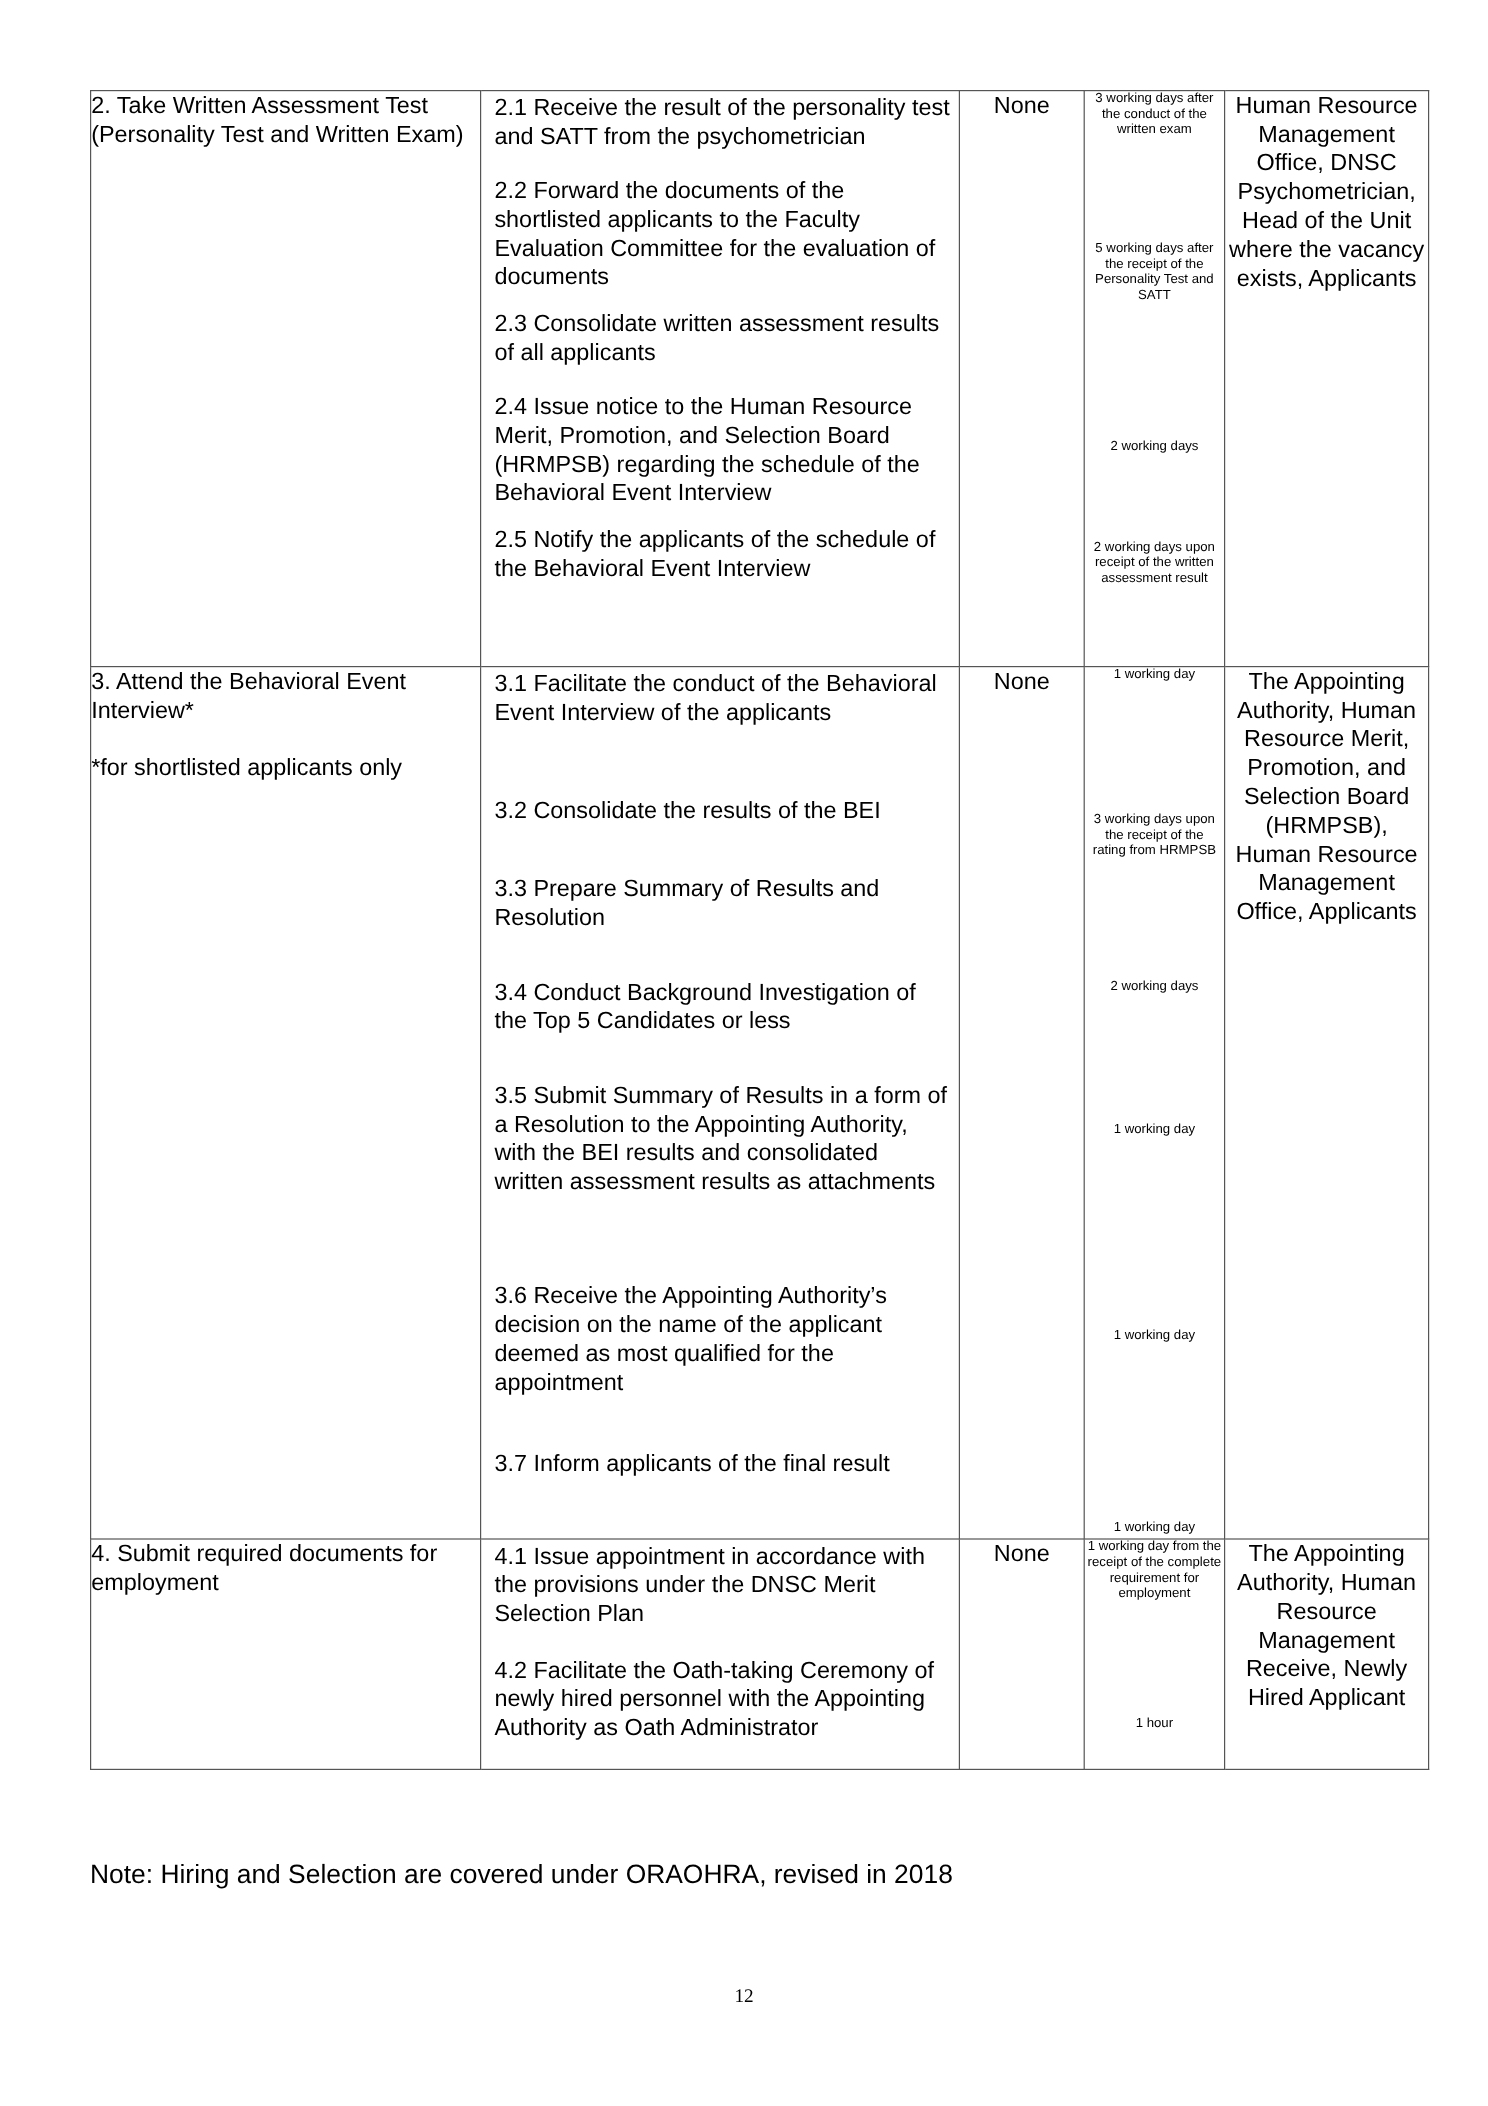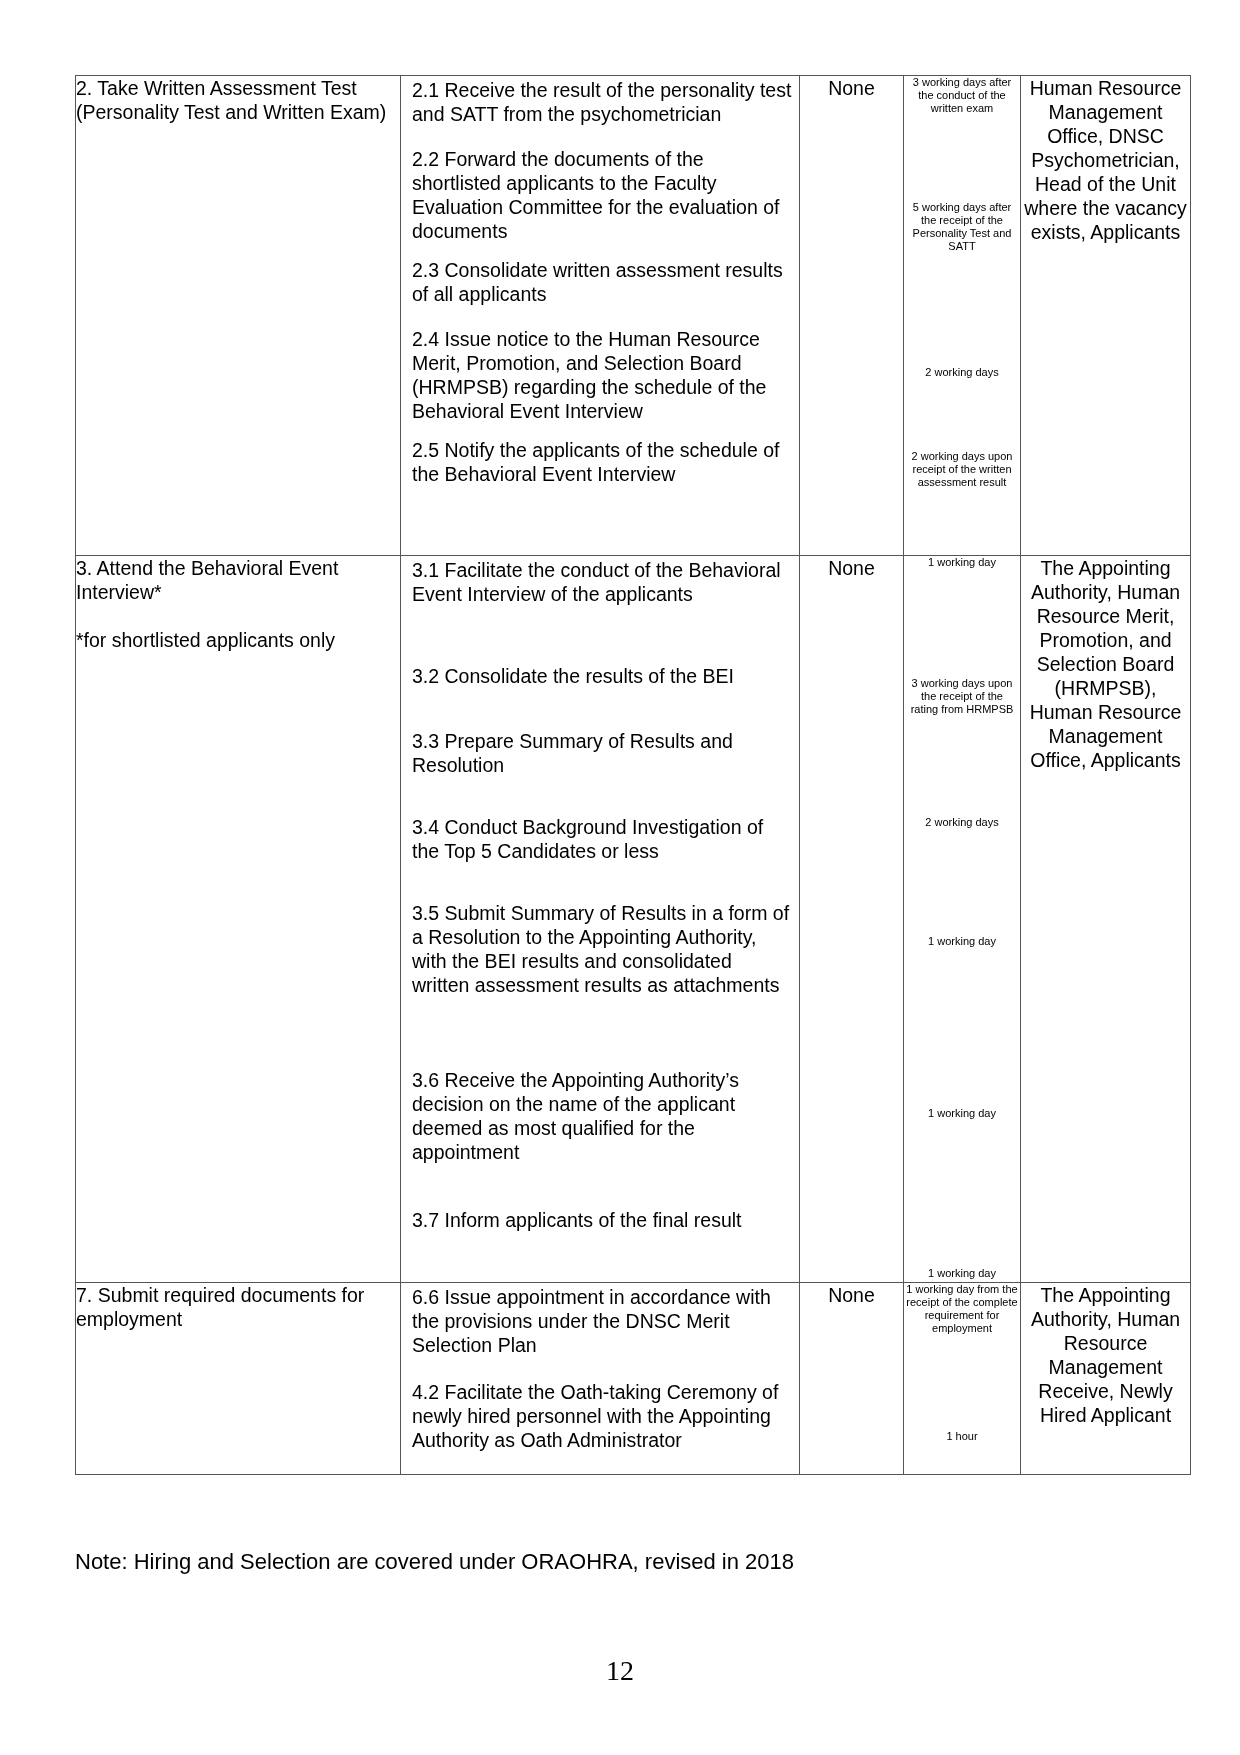--- a/index.html
+++ b/index.html
@@ -13,21 +13,21 @@
   .client .gap { height: 24px; }
   .steps { position: relative; }
   .step { position: absolute; left: 11px; right: 6px; margin: 0; }
   .fees { text-align: center; padding-top: 2px; }
   .time { position: relative; }
   .tm { position: absolute; left: 2px; right: 2px; text-align: center; font-size: 11px; line-height: 13px; margin: 0; }
   .resp { text-align: center; padding: 2px 4px 0 4px; }
   .total-label { text-align: right; padding: 2px 12px 0 0; }
   .total-time { text-align: center; padding-top: 2px; }
   .note { position: absolute; left: 75px; top: 1549px; font-size: 22px; }
-  .page-num { position: absolute; left: 0; width: 1240px; top: 1655px; text-align: center; font-family: "Liberation Serif", serif; font-size: 28px; }
+  .page-num { position: absolute; left: 0; width: 1240px; top: 1655px; text-align: center; font-family: "Liberation Serif", serif; font-size: 16px; }
 </style>
 </head>
 <body>
 
 <table class="tbl">
   <colgroup>
     <col class="c1">
       <col class="c2">
       <col class="c3">
       <col class="c4">
@@ -78,24 +78,24 @@
       <p class="tm" style="top:260px">2 working days</p>
       <p class="tm" style="top:379px">1 working day</p>
       <p class="tm" style="top:551px">1 working day</p>
       <p class="tm" style="top:711px">1 working day</p>
     </td>
     <td class="resp">The Appointing Authority, Human Resource Merit, Promotion, and Selection Board (HRMPSB), Human Resource Management Office, Applicants</td>
   </tr>
 
   <tr style="height:192px;">
     <td class="client">
-      <p>7. Submit required documents for employment</p>
+      <p>4. Submit required documents for employment</p>
     </td>
     <td class="cell steps">
-      <p class="step" style="top:2px">6.6 Issue appointment in accordance with the provisions under the DNSC Merit Selection Plan</p>
+      <p class="step" style="top:2px">4.1 Issue appointment in accordance with the provisions under the DNSC Merit Selection Plan</p>
       <p class="step" style="top:97px">4.2 Facilitate the Oath-taking Ceremony of newly hired personnel with the Appointing Authority as Oath Administrator</p>
     </td>
     <td class="fees">None</td>
     <td class="cell time">
       <p class="tm" style="top:0px">1 working day from the receipt of the complete requirement for employment</p>
       <p class="tm" style="top:147px">1 hour</p>
     </td>
     <td class="resp">The Appointing Authority, Human Resource Management Receive, Newly Hired Applicant</td>
   </tr>
 

